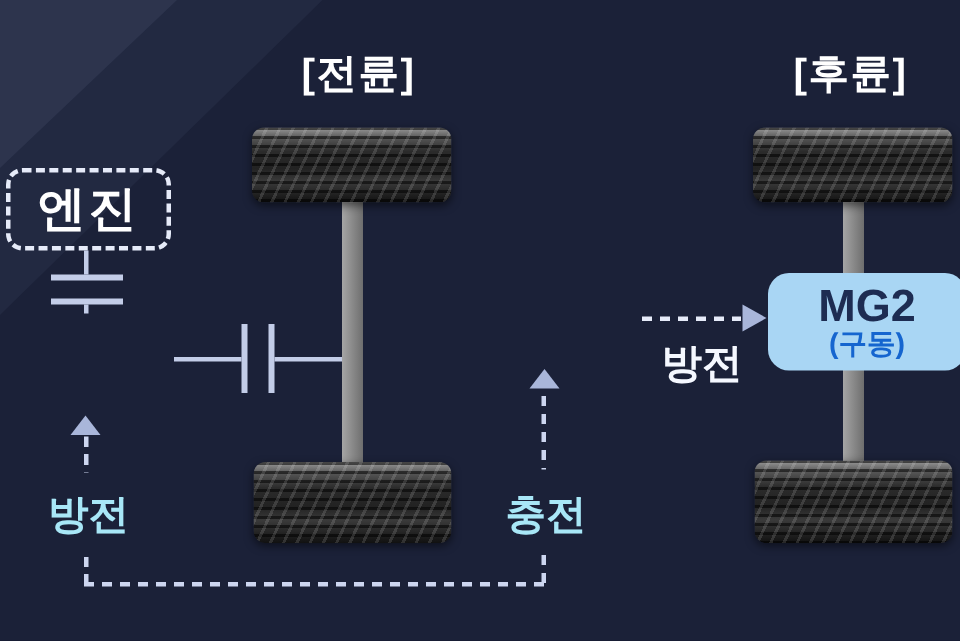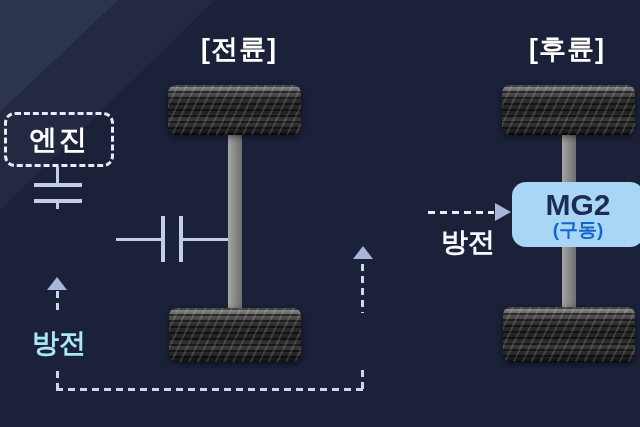--- a/index.html
+++ b/index.html
@@ -36,21 +36,21 @@
     position:absolute;width:14px;
     background:linear-gradient(90deg,#a5a5a5 0%,#8c8c8c 45%,#6e6e6e 100%);
   }
   .shaft.front{left:228px;top:133px;height:177px;}
   .shaft.rear{left:562px;top:133px;height:177px;}
 
   .engine-box{
     position:absolute;left:4px;top:112px;width:110px;height:55px;
     border:3px dashed #e6ebf9;border-radius:11px;
     display:flex;align-items:center;justify-content:center;
-    color:#ffffff;font-weight:bold;font-size:28px;letter-spacing:2px;
+    color:#ffffff;font-weight:bold;font-size:32px;letter-spacing:2px;
     box-sizing:border-box;
   }
   .mg-box{
     position:absolute;background:#a9d6f4;border-radius:14px;
     display:flex;flex-direction:column;align-items:center;justify-content:center;
     line-height:1.05;
   }
   .mg-box .mg-title{color:#1d2c52;font-weight:bold;font-size:30px;}
   .mg-box .mg-sub{color:#1565cf;font-weight:bold;}
   .mg-box.mg1{left:4px;top:208px;width:112px;height:70px;}
@@ -135,16 +135,17 @@
   </div>
 
   <div class="arrow-up" style="left:47px;top:277px;"></div>
   <div class="dash-v" style="left:56px;top:291px;height:24px;"></div>
   <div class="flow-label cyan dis-left">방전</div>
   <div class="dash-v" style="left:56px;top:371px;height:19px;"></div>
 
   <div class="dash-h" style="left:56px;top:388px;width:308px;"></div>
 
   <div class="dash-v" style="left:361px;top:370px;height:19px;"></div>
+  <div class="flow-label cyan charge">충전</div>
   <div class="dash-v" style="left:361px;top:264px;height:49px;"></div>
   <div class="arrow-up" style="left:353px;top:246px;"></div>
 
 </div>
 
 </body></html>

